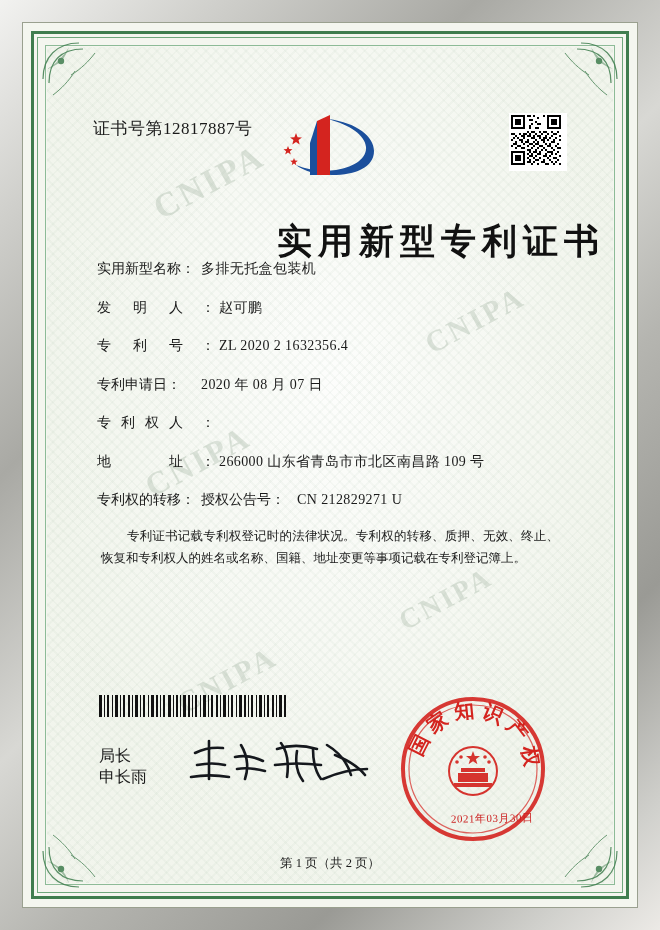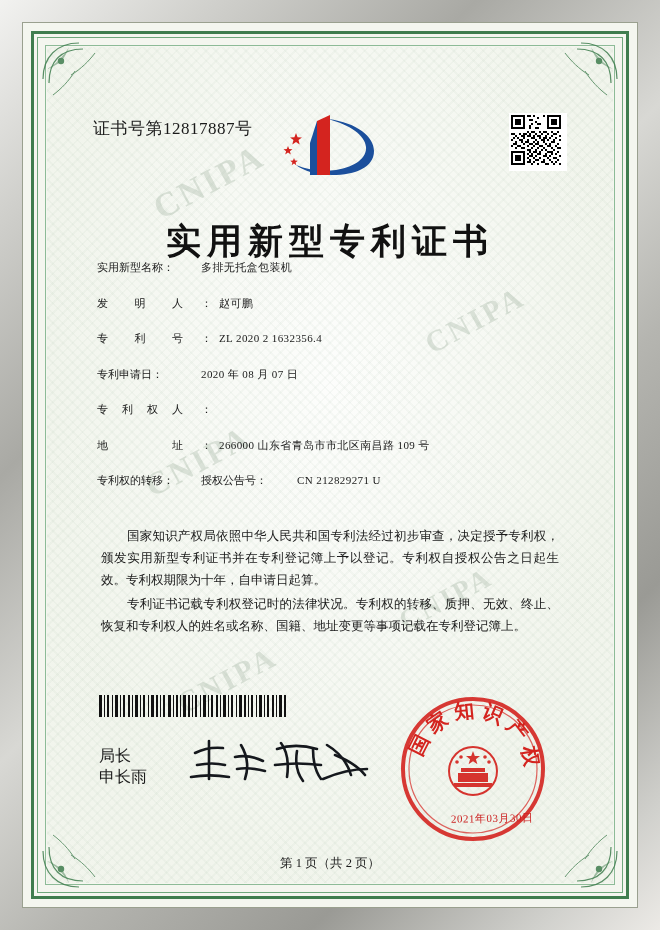--- a/index.html
+++ b/index.html
@@ -121,39 +121,39 @@
     transform: translateX(-50%);
     width: 120px;
     height: 68px;
   }
 
   
   #doc-title {
     position: absolute;
     left: 0; right: 0;
     top: 140px;
-    text-align: center;
+    text-align: right;
     font-size: 35px;
     font-weight: bold;
     letter-spacing: 6px;
     color: #111;
     font-family: "DejaVu Serif", "Liberation Serif", serif;
   }
 
   
   #fields {
     position: absolute;
     left: 42px; right: 42px;
     top: 205px;
   }
   .field-row {
     display: flex;
     align-items: baseline;
     margin-bottom: 20.5px;
-    font-size: 11px;
+    font-size: 14px;
     color: #1a1a1a;
   }
   .field-label {
     width: 104px;
     flex: 0 0 104px;
     letter-spacing: 0px;
     white-space: nowrap;
   }
   .field-label.spread {
     display: inline-block;
@@ -481,21 +481,20 @@
           <span class="field-value">266000  山东省青岛市市北区南昌路 109 号</span>
         </div>
         <div class="field-row dual">
           <span class="field-label">专利权的转移：</span>
           <span class="field-label-2">授权公告号：</span>
           <span class="field-value">CN 212829271 U</span>
         </div>
       </div>
 
       <div id="statement">
-        <p>国家知识产权局依照中华人民共和国专利法经过初步审查，决定授予专利权，颁发实用新型专利证书并在专利登记簿上予以登记。专利权自授权公告之日起生效。专利权期限为十年，自申请日起算。</p>
         <p>专利证书记载专利权登记时的法律状况。专利权的转移、质押、无效、终止、恢复和专利权人的姓名或名称、国籍、地址变更等事项记载在专利登记簿上。</p>
       </div>
 
       <div id="barcode">
         <svg width="190" height="22" viewBox="0 0 190 22" shape-rendering="crispEdges">
           <rect width="190" height="22" fill="transparent"></rect>
           <g fill="#111">
             <rect x="0" y="0" width="3" height="22"></rect>
               <rect x="5" y="0" width="1" height="22"></rect>
             <rect x="8" y="0" width="2" height="22"></rect>

